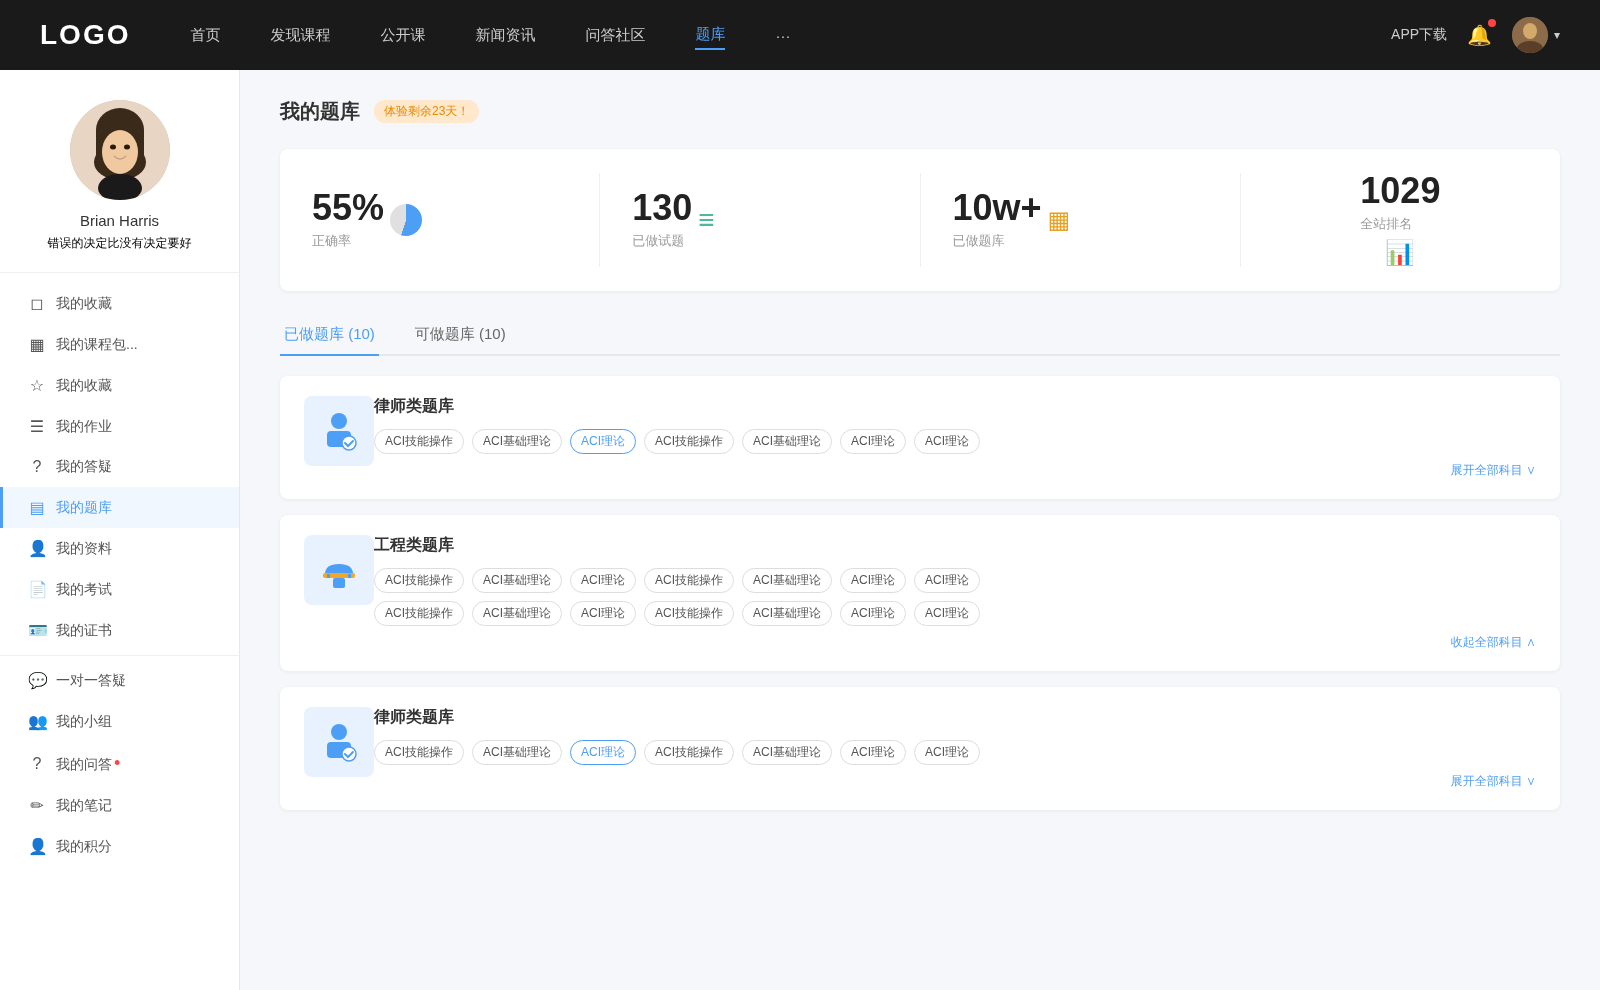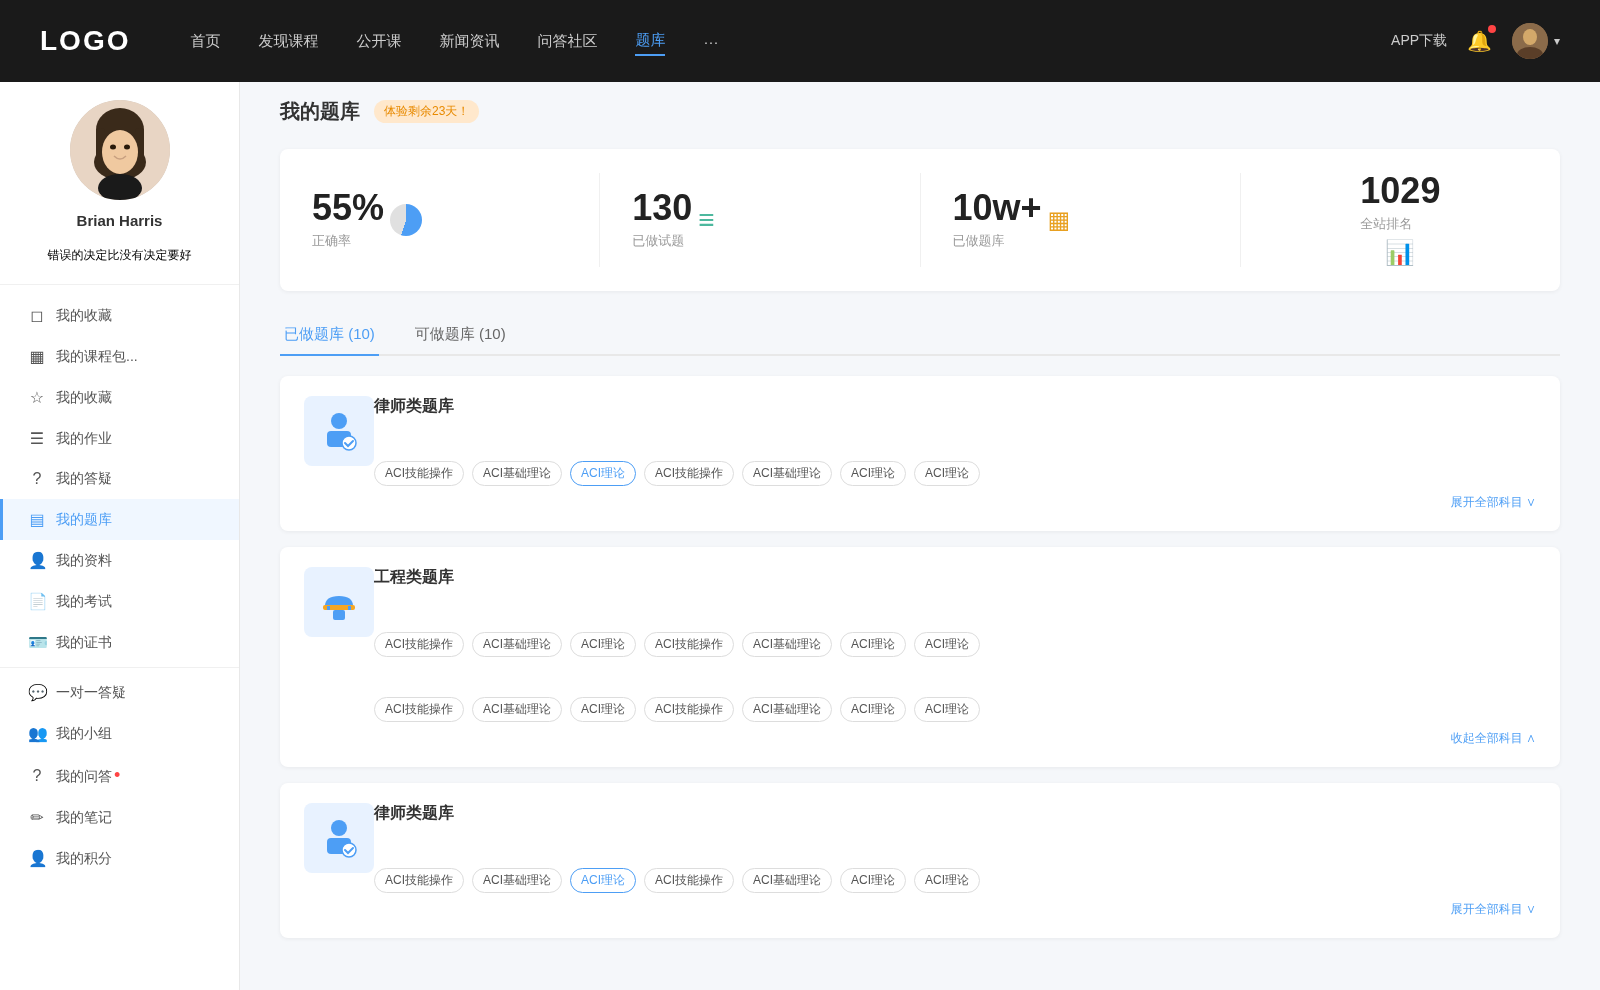--- a/index.html
+++ b/index.html
@@ -1,39 +1,39 @@
 <!DOCTYPE html>
 <html><head>
   <meta charset="utf-8">
   <style>
     * { box-sizing: border-box; margin: 0; padding: 0; }
     body { font-family: "PingFang SC", "Microsoft YaHei", sans-serif; background: #f5f5f5; min-height: 990px; }
 
     
     .navbar {
       background: #1a1a1a;
-      height: 82px;
+      height: 70px;
       display: flex;
       align-items: center;
       padding: 0 40px;
       position: fixed;
       top: 0; left: 0; right: 0;
       z-index: 100;
     }
     .navbar-logo {
       color: white;
       font-size: 28px;
       font-weight: bold;
       letter-spacing: 2px;
       margin-right: 60px;
     }
     .navbar-nav {
       display: flex;
       align-items: center;
-      gap: 38px;
+      gap: 50px;
       flex: 1;
     }
     .nav-item {
       color: #ccc;
       font-size: 15px;
       cursor: pointer;
       padding: 4px 0;
       position: relative;
     }
     .nav-item.active {
@@ -109,22 +109,22 @@
       background: #d4c5b8;
       overflow: hidden;
       display: flex;
       align-items: center;
       justify-content: center;
     }
     .profile-avatar svg { width: 100px; height: 100px; }
     .profile-name {
       font-size: 15px;
       color: #333;
-      font-weight: 700;
-      margin-bottom: 18px;
+      font-weight: 400;
+      margin-bottom: 6px;
     }
     .profile-motto {
       font-size: 12px;
       color: #000000;
       text-align: center;
     }
     .sidebar-menu {
       padding: 10px 0;
     }
     .sidebar-item {
@@ -288,21 +288,20 @@
       align-items: center;
     }
     .tag {
       font-size: 12px;
       color: #555;
       padding: 3px 10px;
       border: 1px solid #ddd;
       border-radius: 14px;
       cursor: pointer;
       background: #fff;
-      margin-top: 32px;
     }
     .tag.selected {
       border-color: #4d9ef5;
       color: #4d9ef5;
       background: #fff;
     }
     .expand-link {
       font-size: 12px;
       color: #4d9ef5;
       cursor: pointer;

